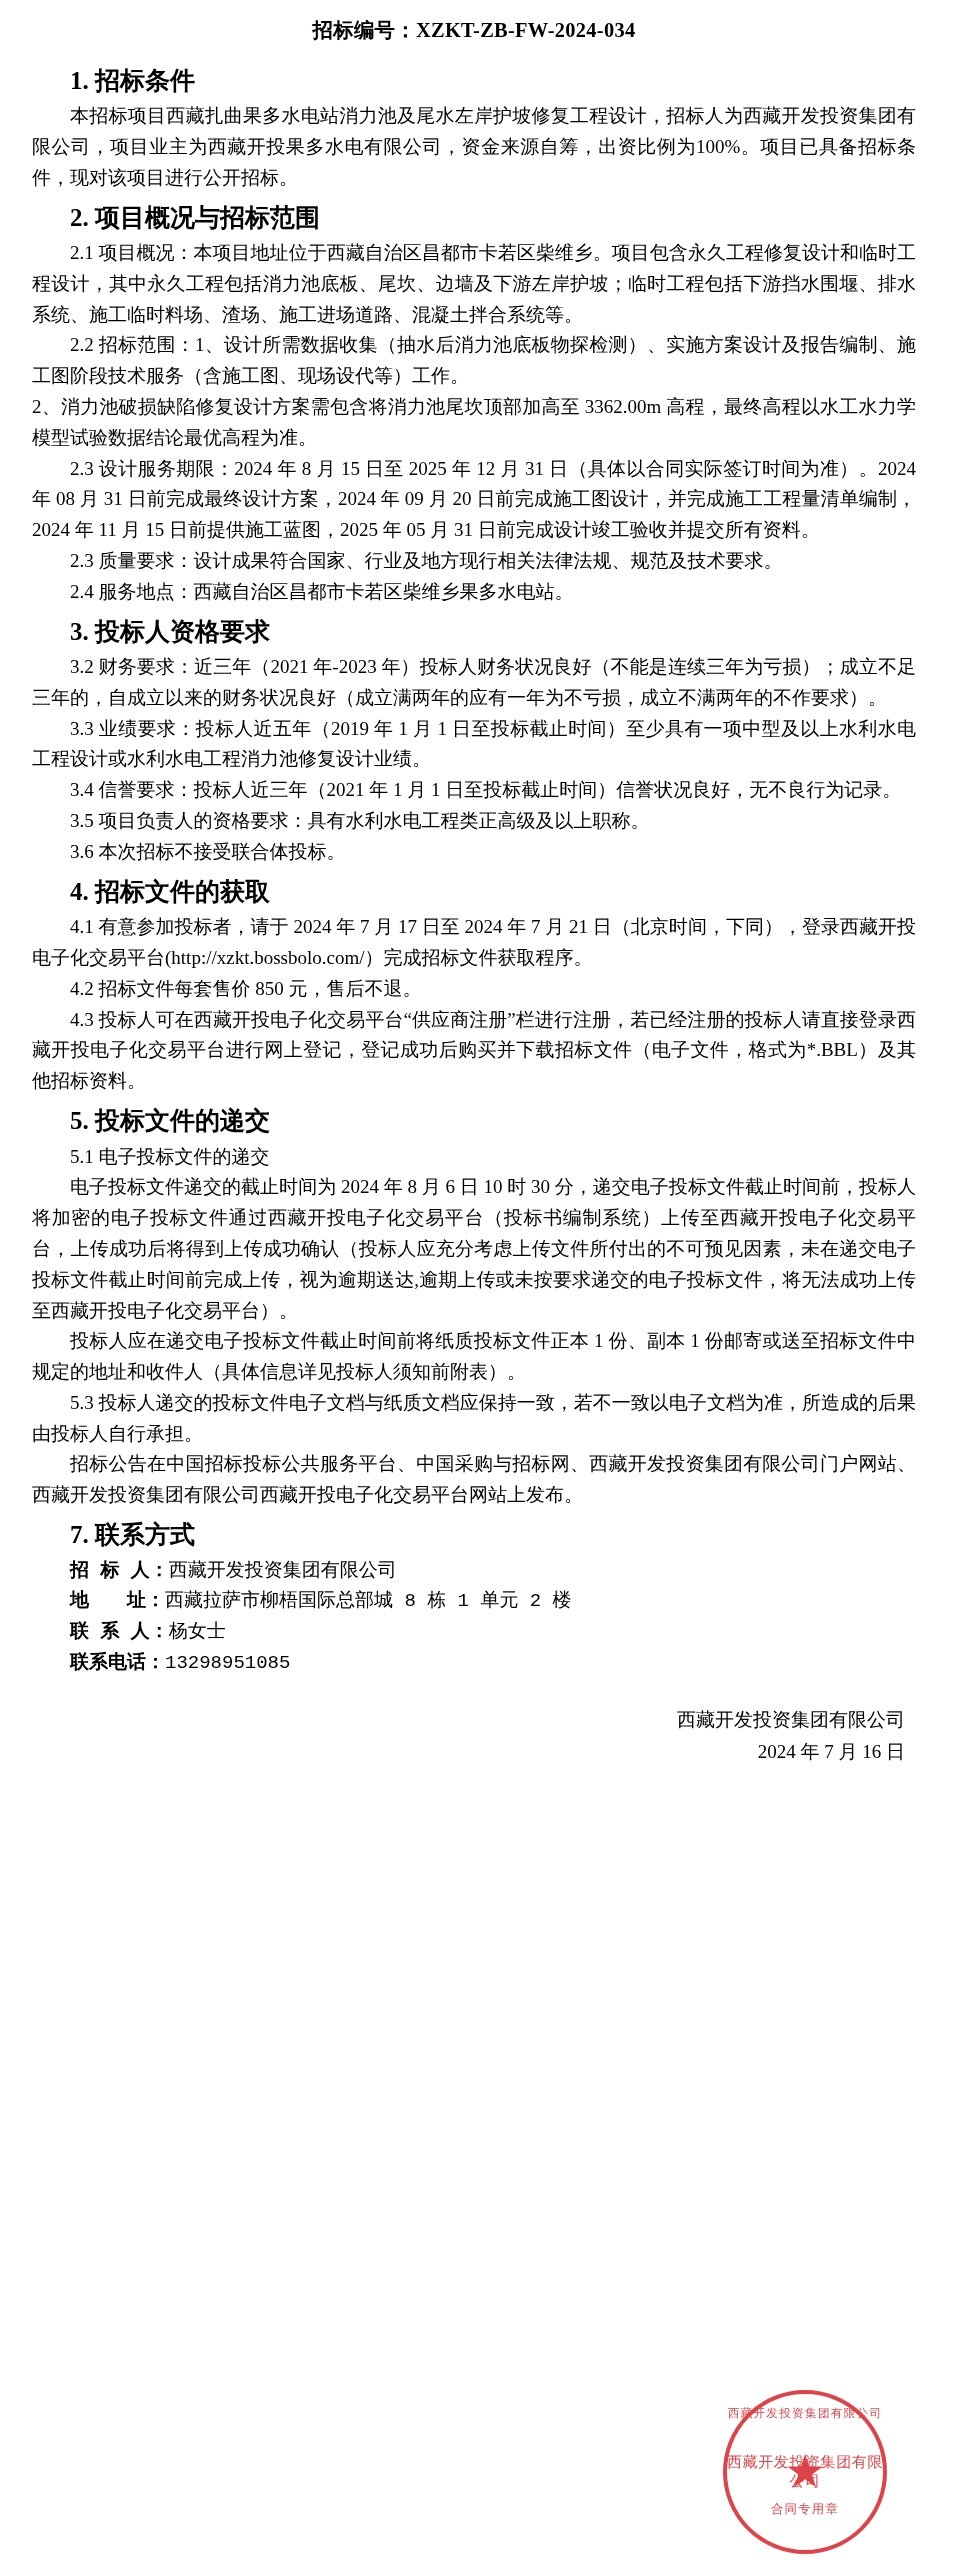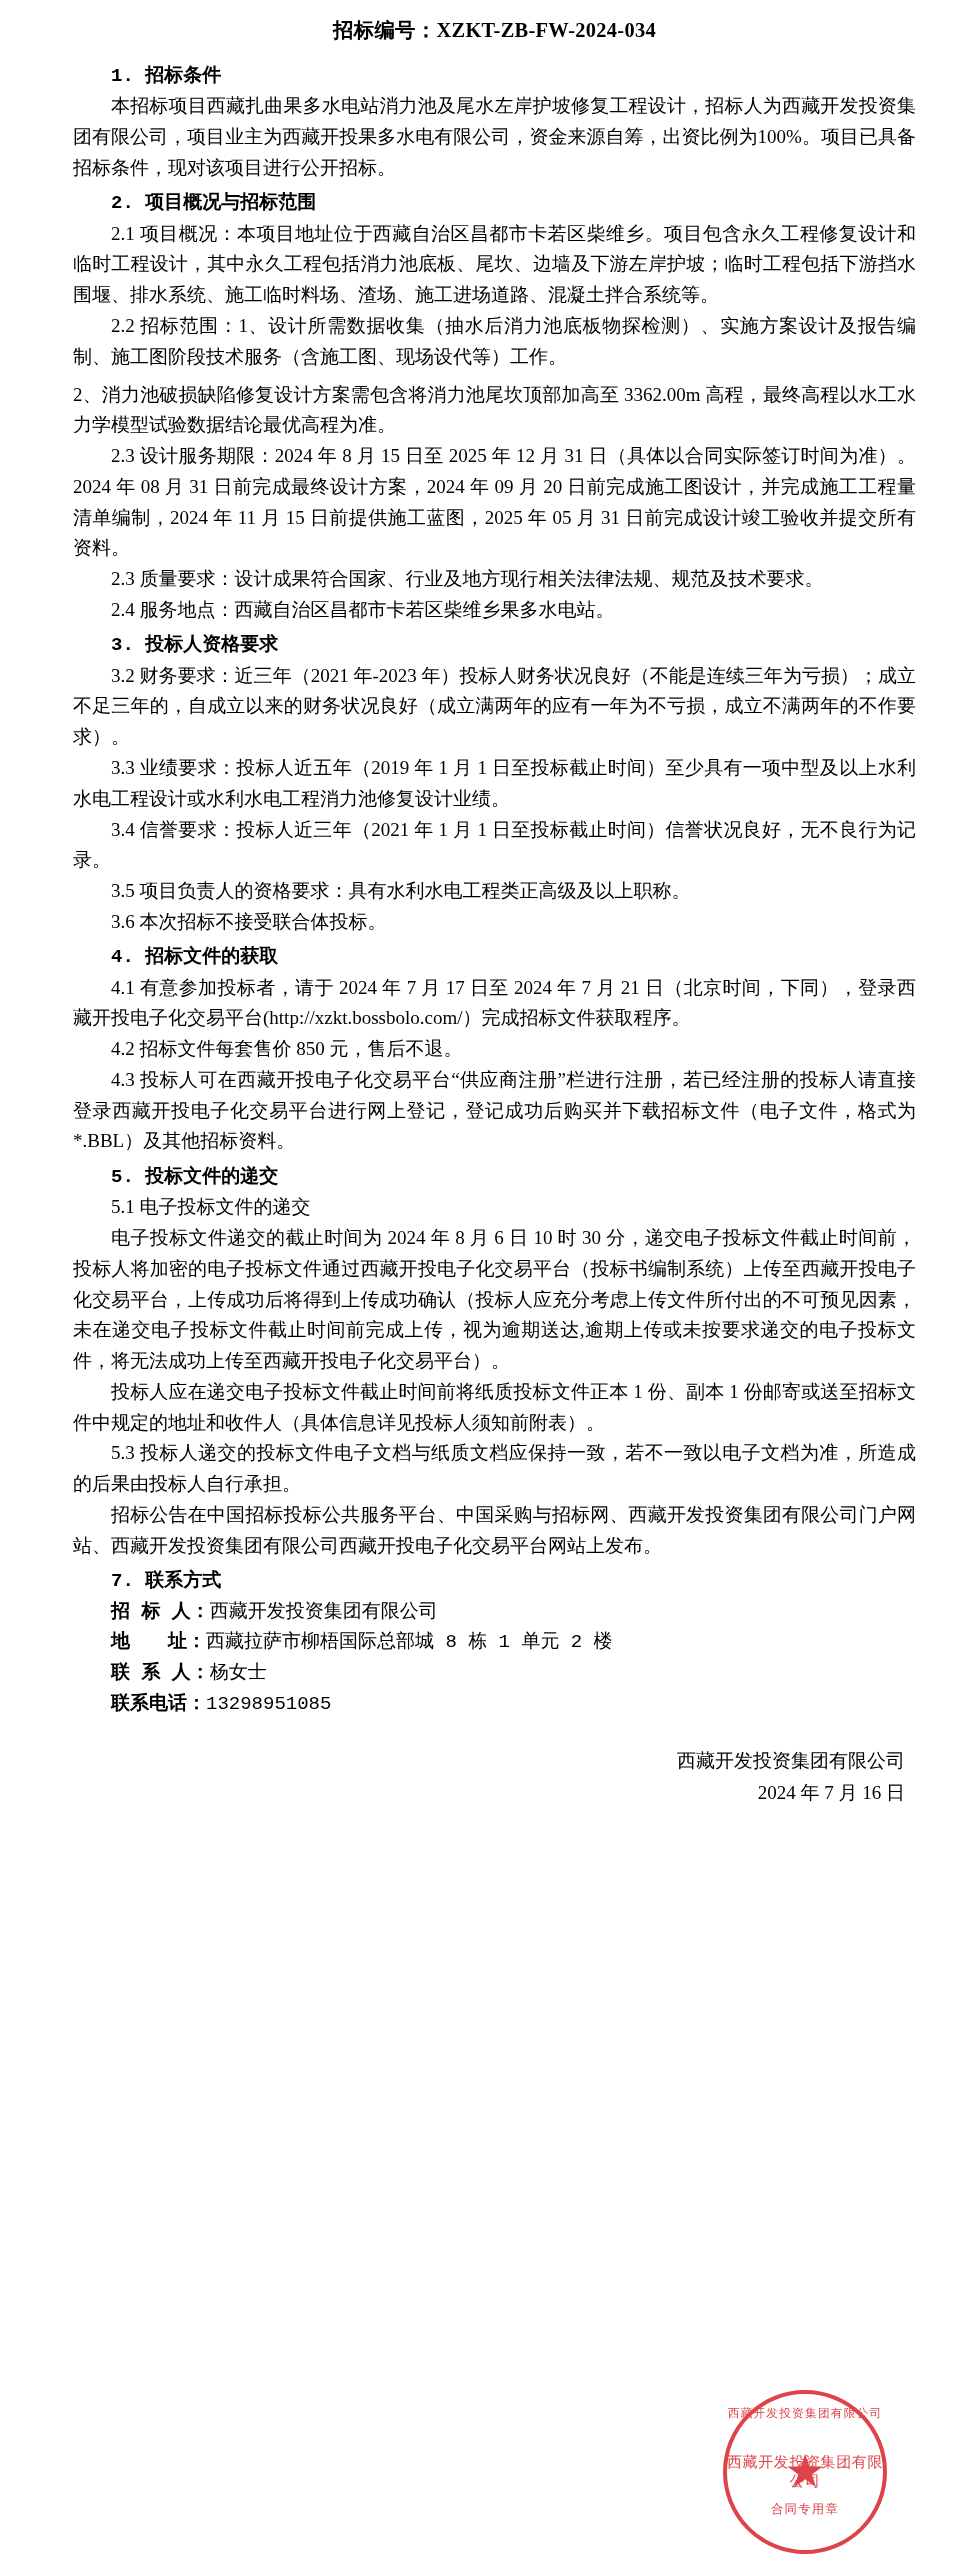--- a/index.html
+++ b/index.html
@@ -10,50 +10,48 @@
   body {
     width: 980px;
     font-family: "Liberation Serif", "DejaVu Serif", serif;
     color: #000000;
   }
   .page {
     position: relative;
     width: 980px;
     min-height: 2576px;
     box-sizing: border-box;
-    padding: 16px 64px 37px 73px;
+    padding: 16px 64px 37px 32px;
     background: #ffffff;
   }
   .doc-number {
     text-align: center;
     font-weight: bold;
     font-size: 20.4px;
     letter-spacing: 0.3px;
     margin: 0 0 16px 0;
     line-height: 1.4;
   }
   .sec-title {
     font-weight: bold;
-    font-size: 19px;
+    font-size: 25px;
     line-height: 1.62;
     margin: 4.3px 0 0 0;
     text-indent: 38px;
-    font-family: Liberation Mono, monospace;
   }
   .para {
     font-size: 19px;
     line-height: 1.62;
     margin: 0;
     text-indent: 38px;
     text-align: justify;
     text-justify: inter-ideograph;
   }
   .para.noindent {
     text-indent: 0;
-    margin-top: 7px;
   }
   .contact-line {
     font-size: 19px;
     line-height: 1.62;
     margin: 0;
     text-indent: 38px;
     font-family: Liberation Mono, monospace;
   }
   .contact-line .lbl {
     font-weight: bold;

